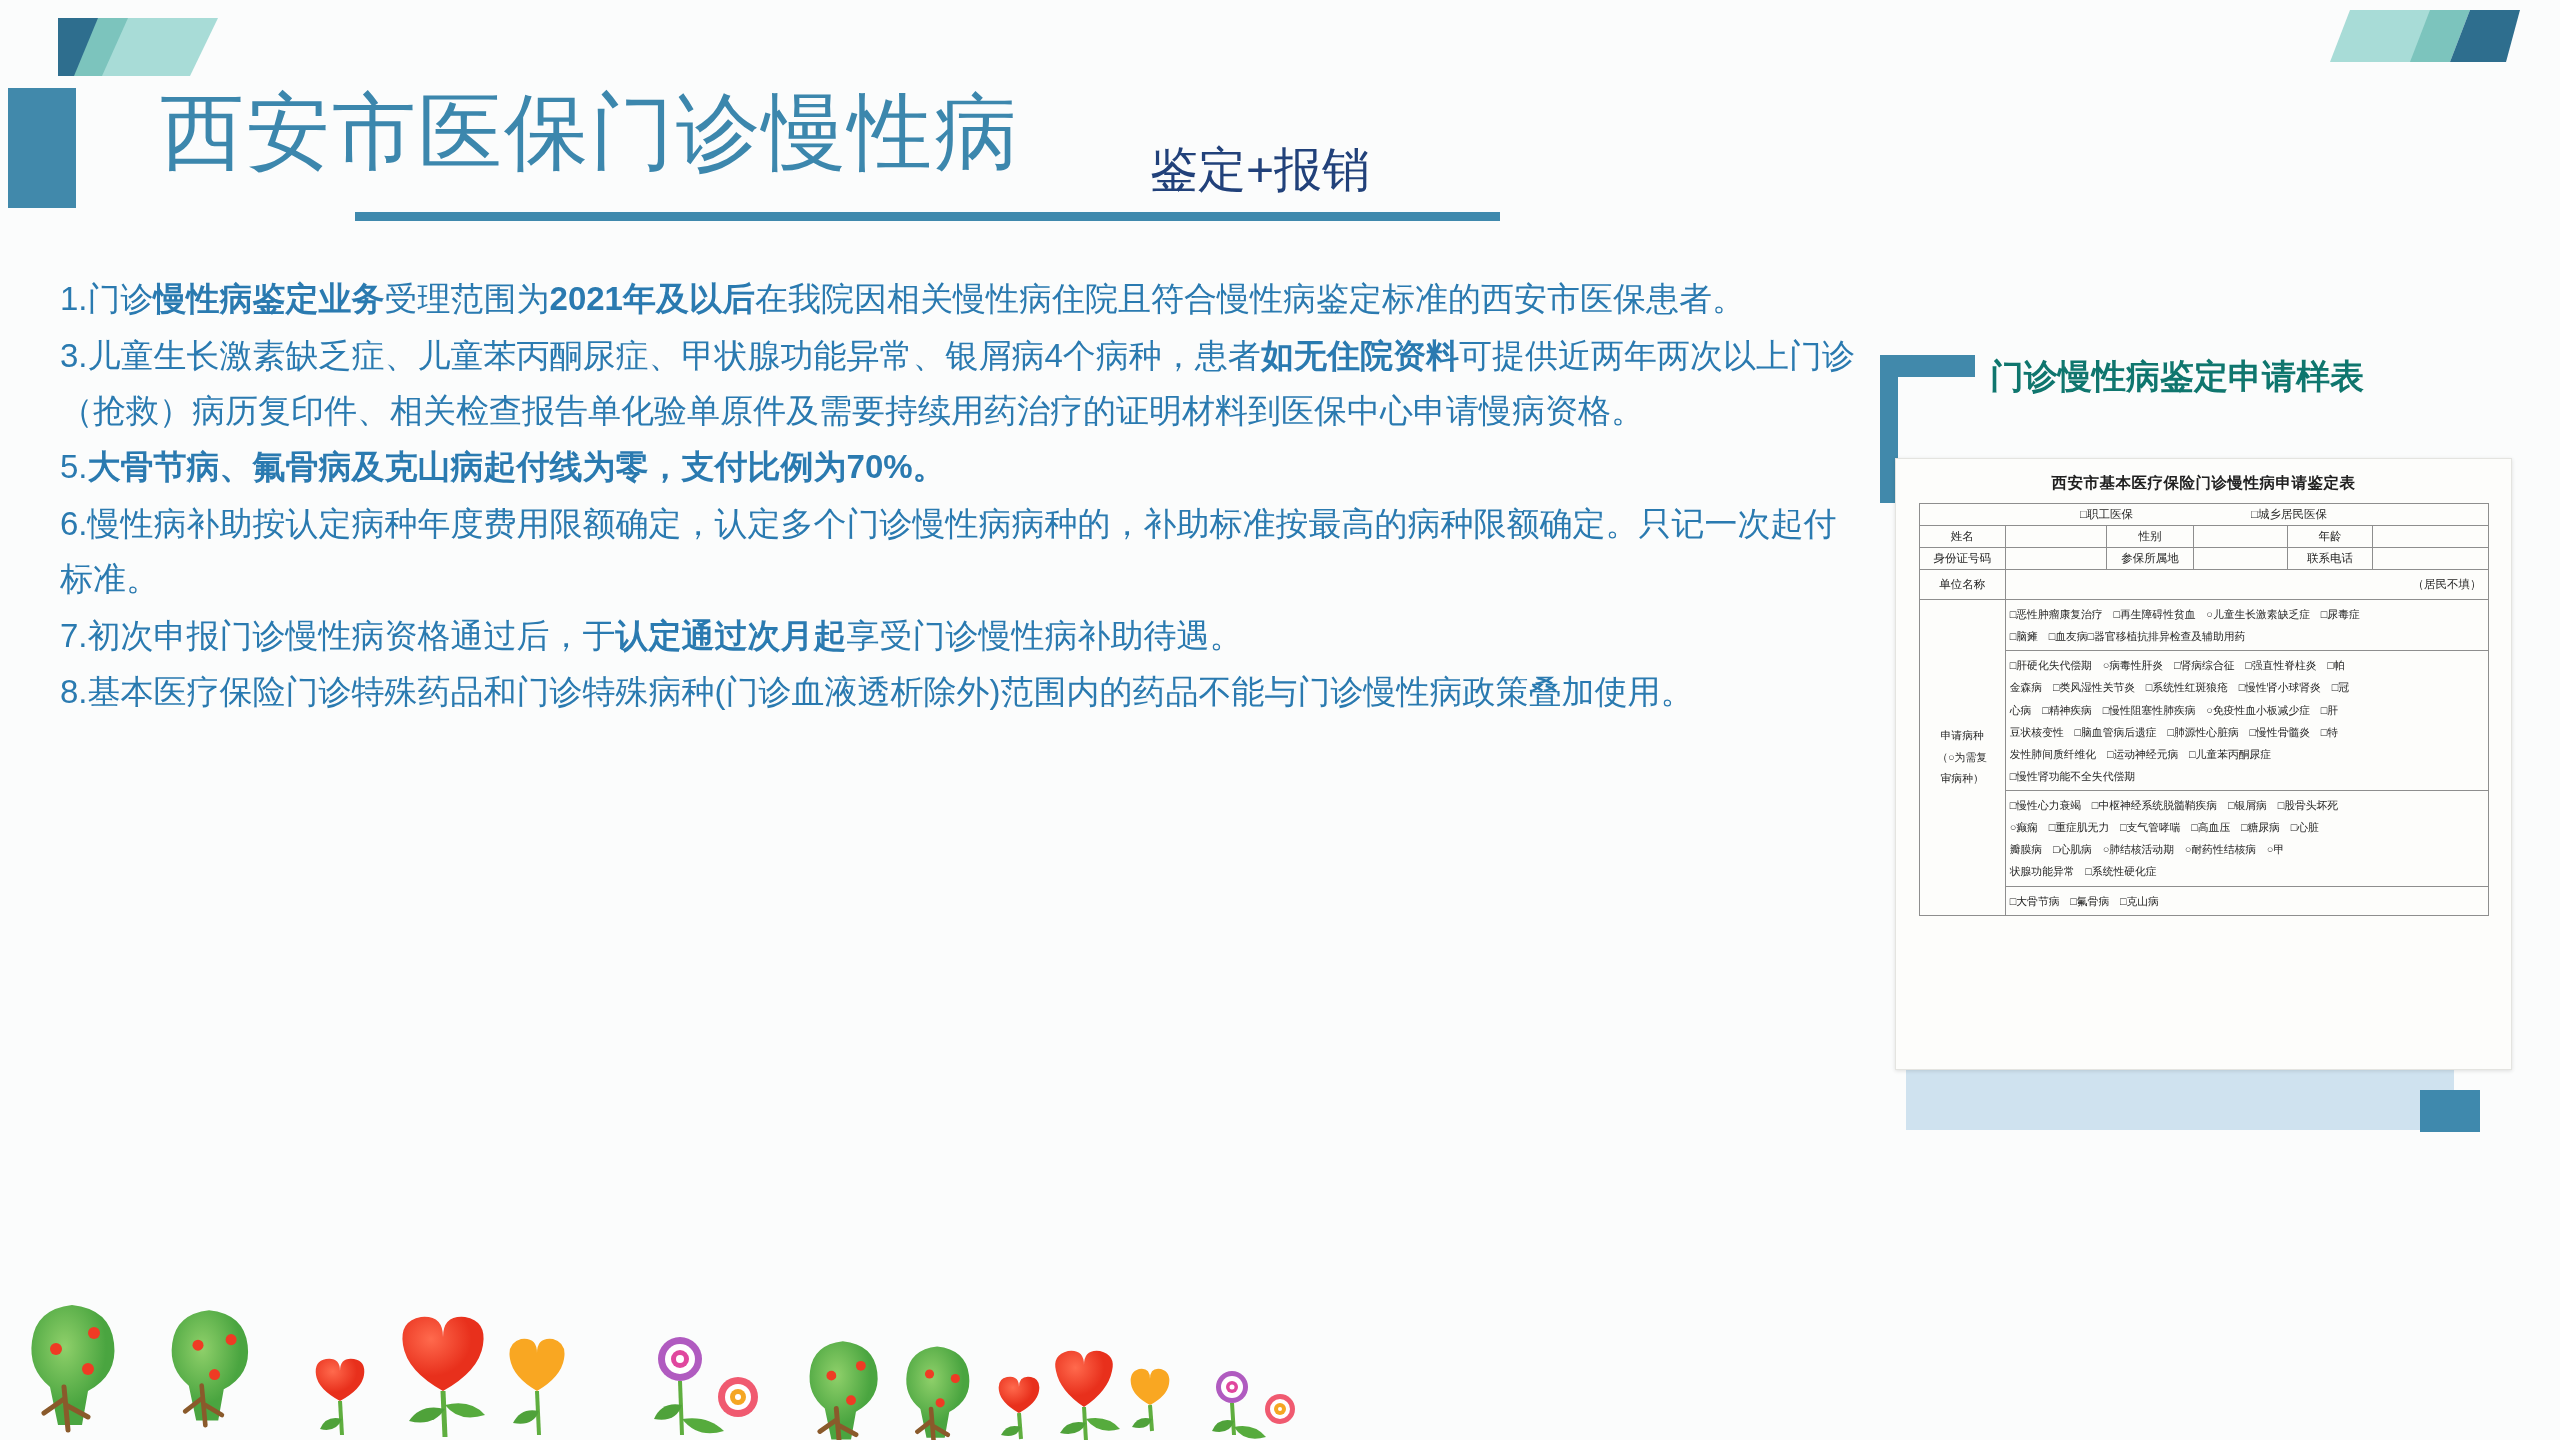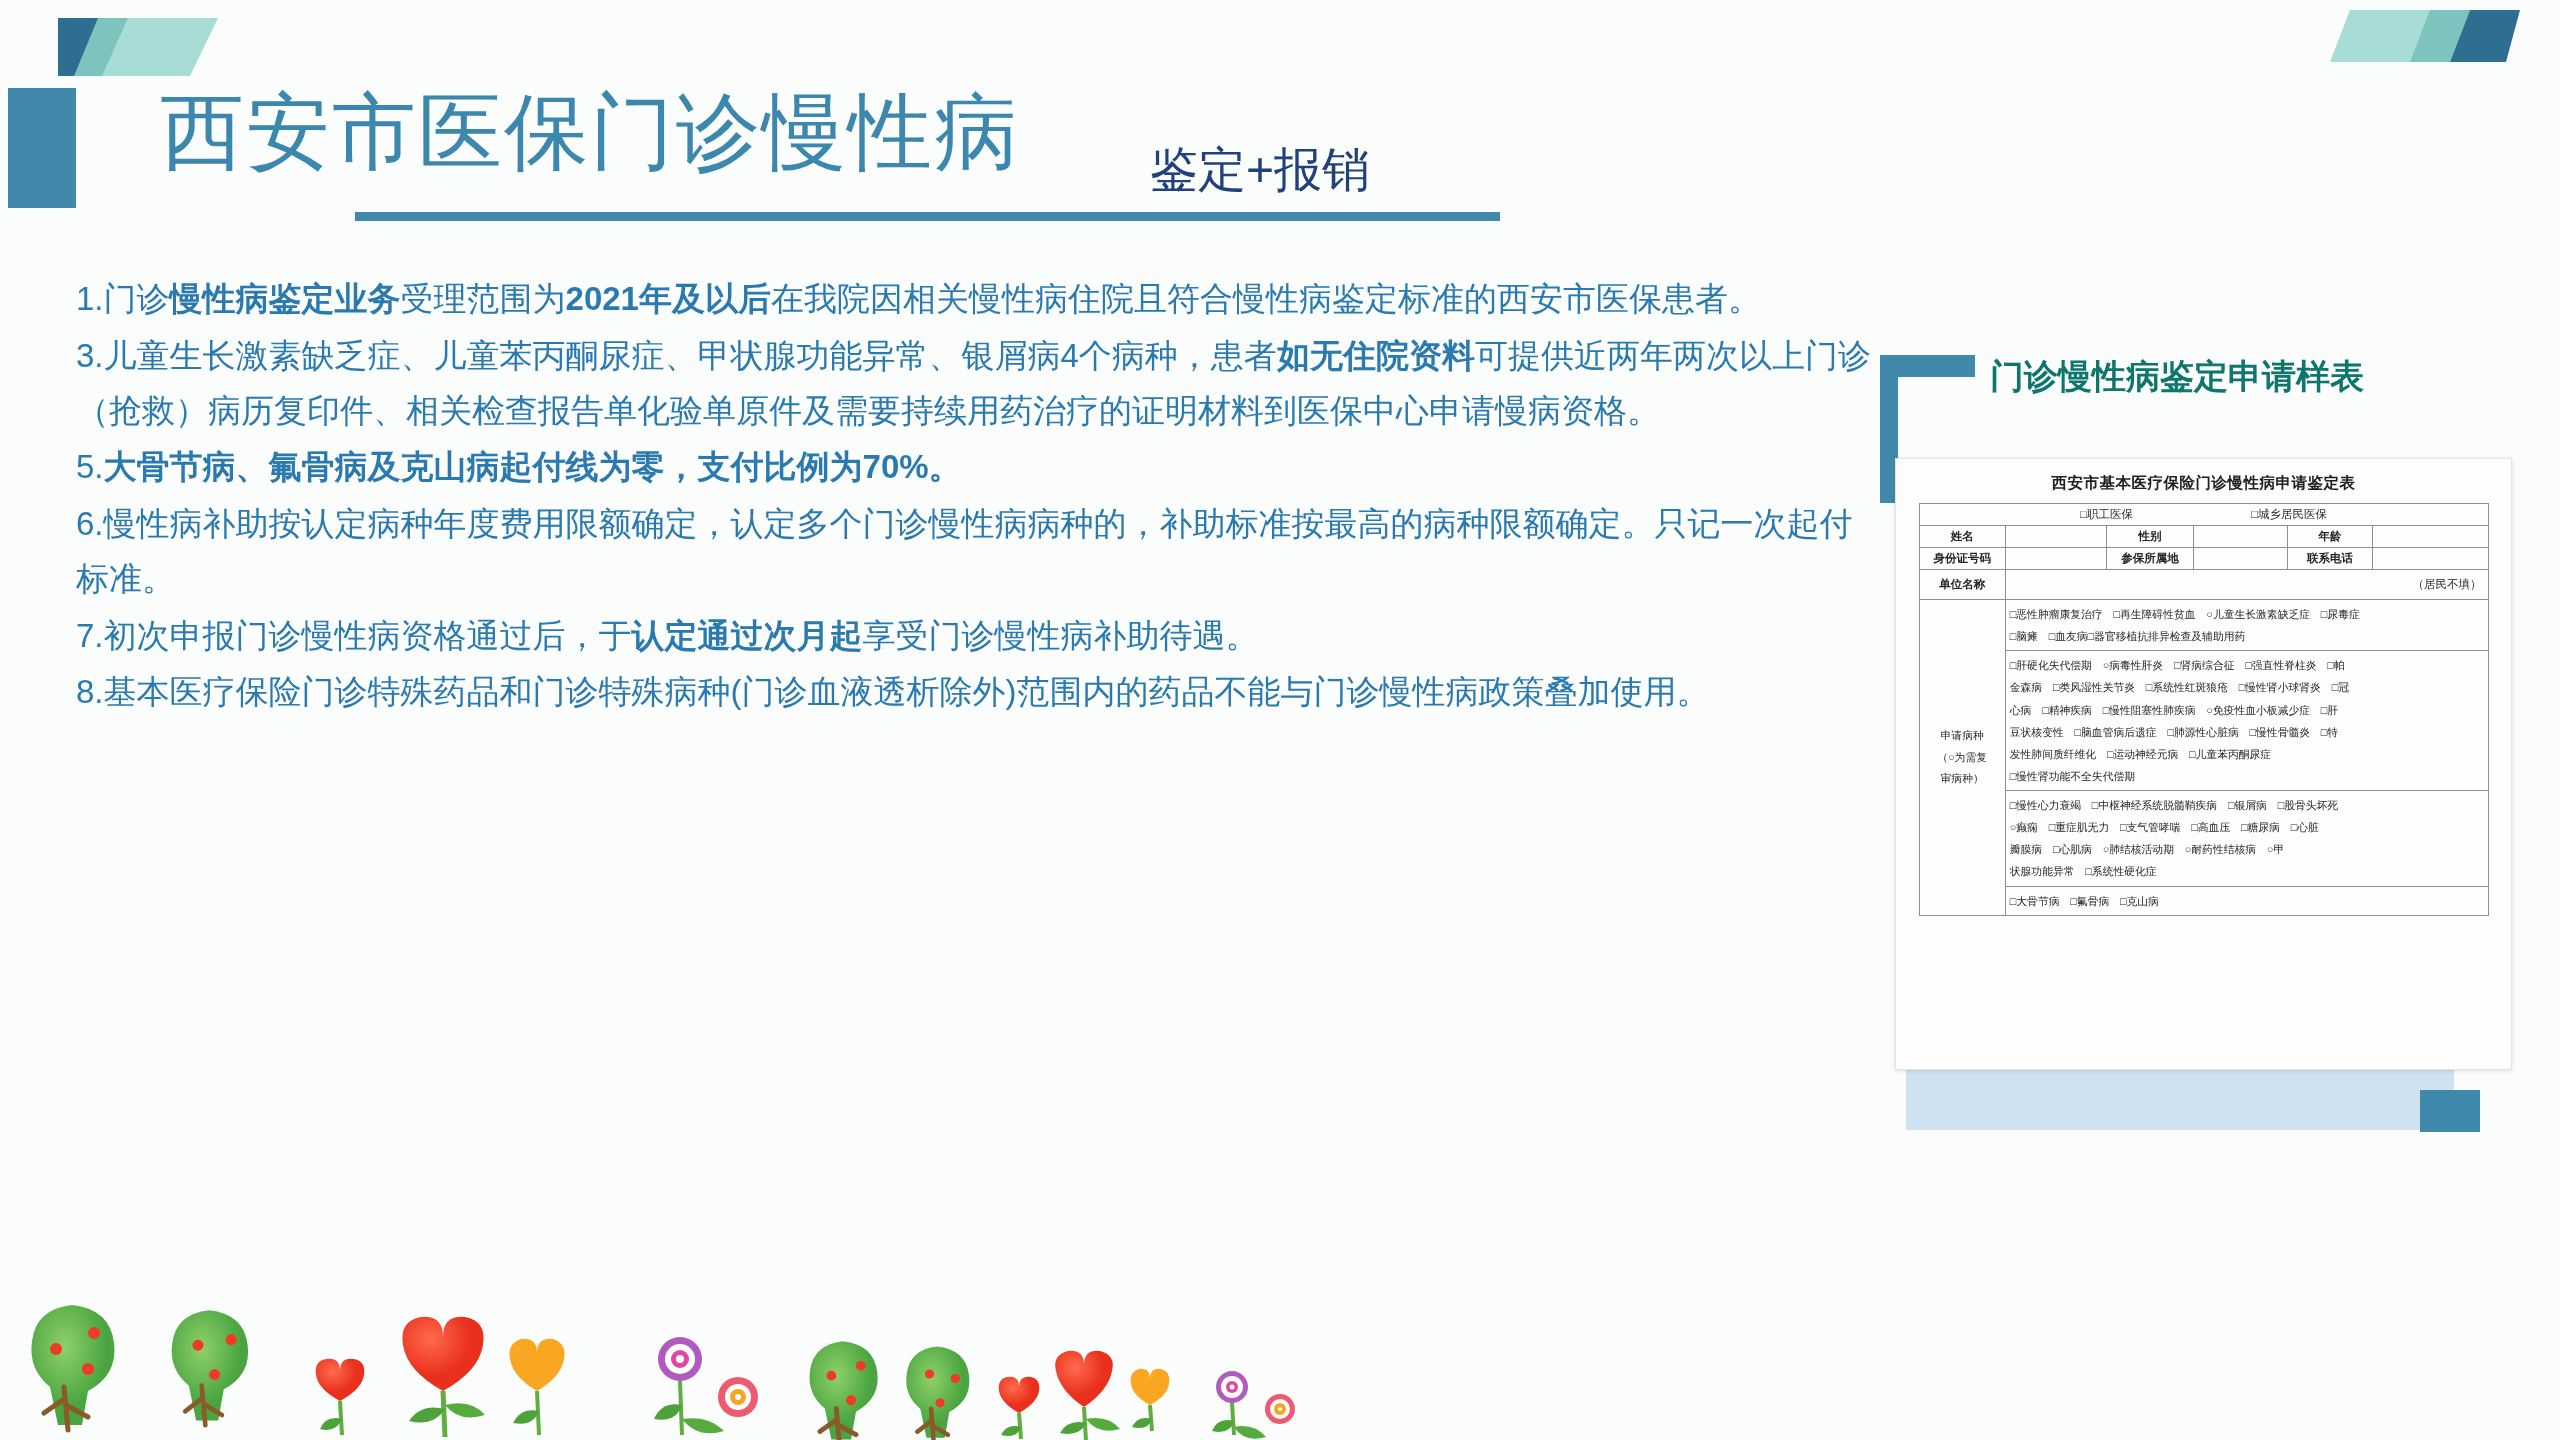--- a/index.html
+++ b/index.html
@@ -23,21 +23,21 @@
   }
   #sub-title{
     position:absolute;left:1150px;top:50px;
     font-size:48px;color:#21417a;white-space:nowrap;
   }
   #title-underline{
     position:absolute;left:355px;top:124px;width:1145px;height:9px;background:#3f89ad;
   }
   
   #body-text{
-    position:absolute;left:76px;top:272px;width:1795px;
+    position:absolute;left:60px;top:272px;width:1795px;
     font-size:33px;color:#2a7ab0;line-height:1.66;
   }
   #body-text p{margin:0 0 2px 0;}
   .b{font-weight:bold;}
   .red{color:#ff0000;font-weight:bold;}
   
   #right-panel{position:absolute;left:1880px;top:330px;width:640px;height:970px;}
   #rp-corner{position:absolute;left:0;top:25px;width:18px;height:148px;background:#4189ab;}
   #rp-corner-top{position:absolute;left:0;top:25px;width:95px;height:22px;background:#4189ab;}
   #rp-title{
@@ -54,21 +54,21 @@
     text-align:center;font-size:15.5px;font-weight:bold;color:#202020;
     font-family:"Liberation Serif","DejaVu Serif",serif;
     padding:14px 0 9px 0;letter-spacing:.5px;
   }
   table.form{
     border-collapse:collapse;margin:0 auto;width:570px;
     font-family:"Liberation Serif","DejaVu Serif",serif;
     font-size:11.5px;color:#242424;
   }
   table.form td{border:1px solid #8e8e8e;padding:3px 4px;vertical-align:middle;}
-  td.lbl{text-align:center;white-space:nowrap;width:78px;font-weight:bold;}
+  td.lbl{text-align:center;white-space:nowrap;width:78px;}
   td.val{}
   td.ins{text-align:center;padding:6px 0;}
   .ins-a{margin-right:118px;}
   td.dis{font-size:10.8px;line-height:2.05;padding:4px 5px;}
   td.vertlbl{
     text-align:center;width:62px;font-size:10.8px;line-height:2.0;
   }
   .note-right{float:right;}
   
   #rp-band{position:absolute;left:26px;top:740px;width:548px;height:60px;background:#cfe2ef;}

